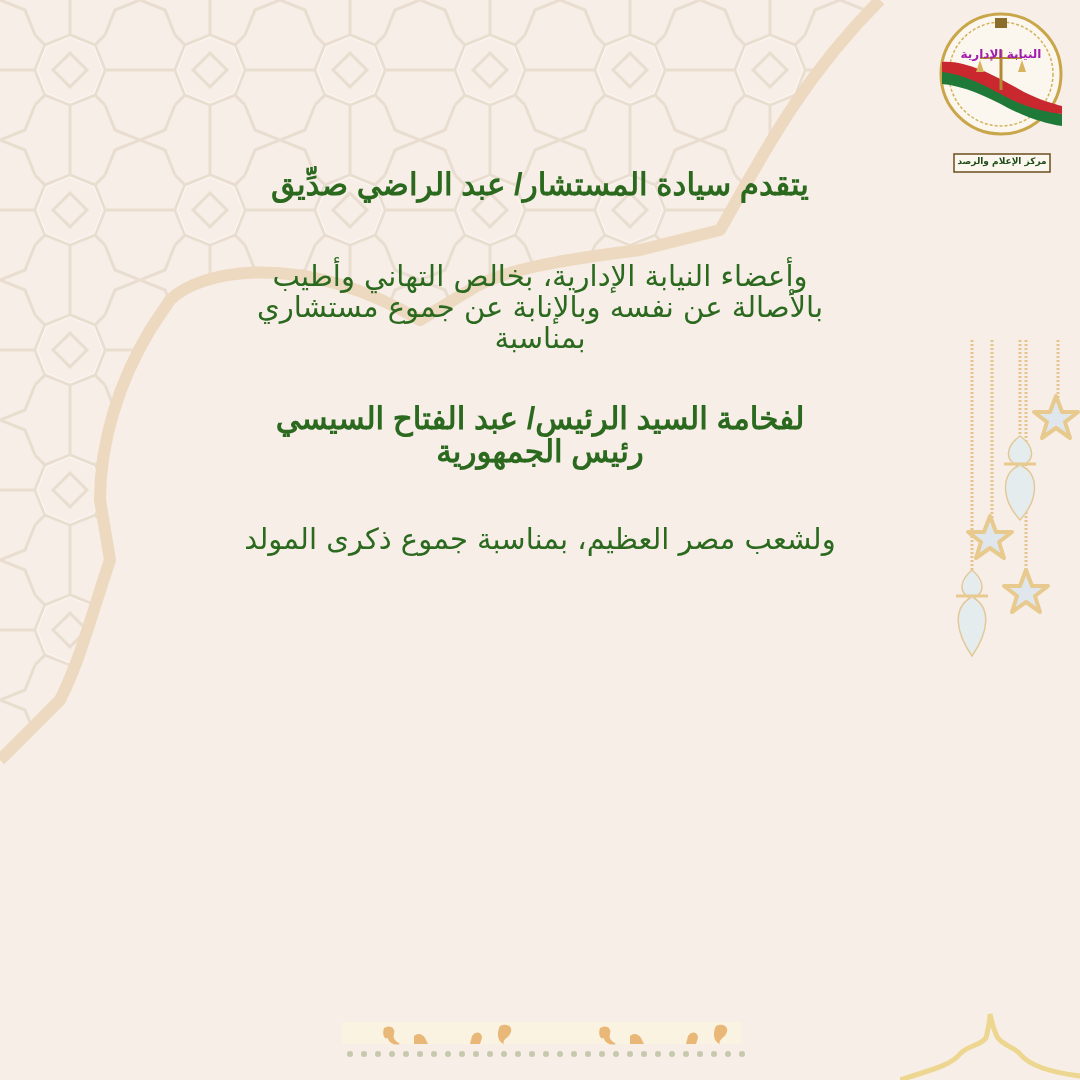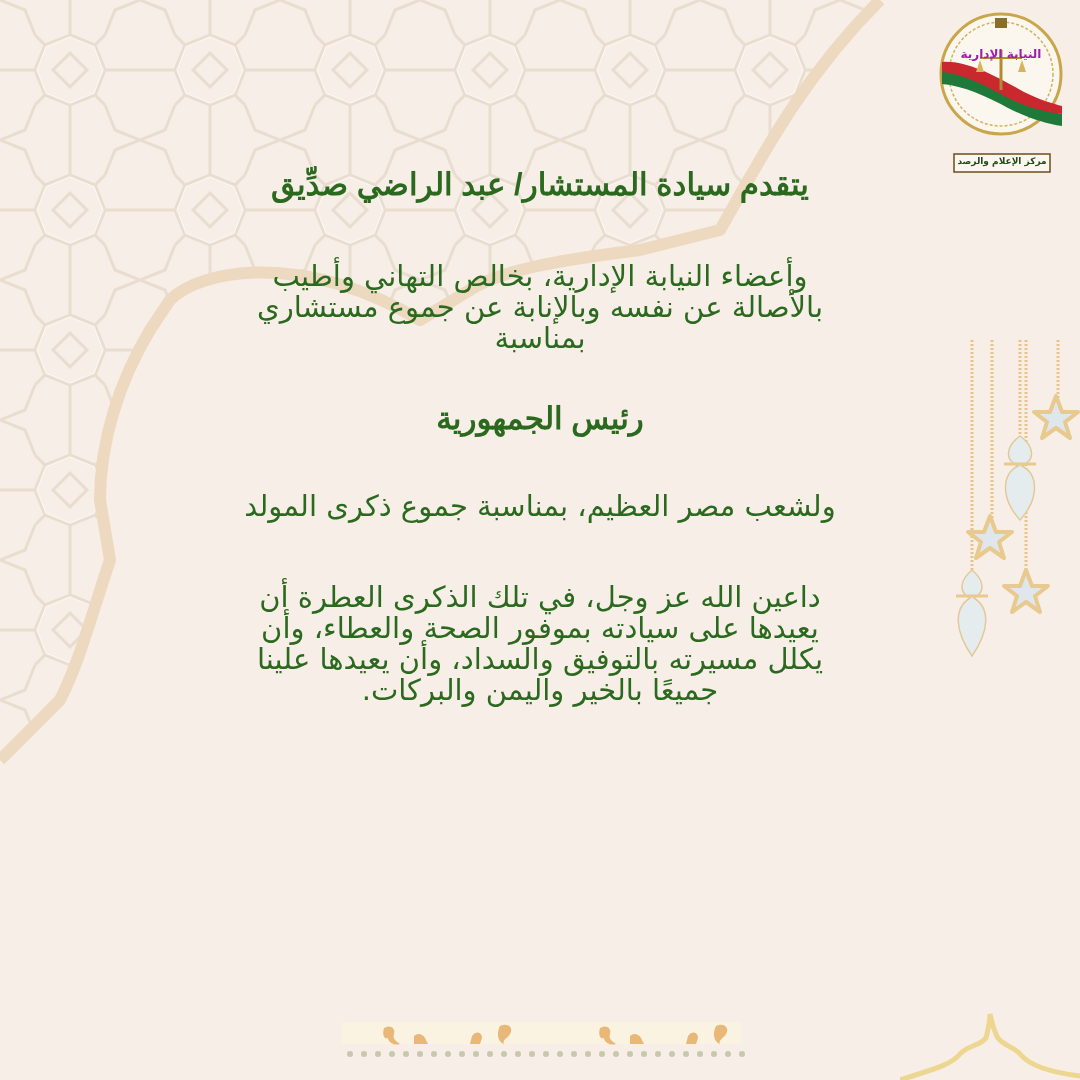--- a/index.html
+++ b/index.html
@@ -114,33 +114,28 @@
     <span class="line">يتقدم سيادة المستشار/ عبد الراضي صدِّيق</span>
   </div>
   <div class="gap-1"></div>
   <div class="block para">
     <span class="line">وأعضاء النيابة الإدارية، بخالص التهاني وأطيب</span>
     <span class="line">بالأصالة عن نفسه وبالإنابة عن جموع مستشاري</span>
     <span class="line">بمناسبة</span>
   </div>
   <div class="gap-2"></div>
   <div class="block heading">
+    <span class="line">لفخامة السيد الرئيس/ عبد الفتاح السيسي</span>
     <span class="line">رئيس الجمهورية</span>
   </div>
   <div class="gap-3"></div>
   <div class="block para">
     <span class="line">ولشعب مصر العظيم، بمناسبة جموع ذكرى المولد</span>
   </div>
   <div class="gap-4"></div>
-  <div class="block para">
-    <span class="line">داعين الله عز وجل، في تلك الذكرى العطرة أن</span>
-    <span class="line">يعيدها على سيادته بموفور الصحة والعطاء، وأن</span>
-    <span class="line">يكلل مسيرته بالتوفيق والسداد، وأن يعيدها علينا</span>
-    <span class="line">جميعًا بالخير واليمن والبركات.</span>
-  </div>
   <div class="gap-5"></div>
 </div>
 
 <svg class="footer-ornament" viewBox="0 0 436 50" xmlns="http://www.w3.org/2000/svg">
   <rect x="20" y="8" width="400" height="22" fill="#fbf3e2" rx="4"></rect>
   <g fill="#e9b878">
     <path d="M62 14 c6 -4 12 0 10 6 c-2 6 4 8 6 10 c-6 2 -12 -2 -12 -6 c-4 2 -6 -4 -4 -10 z"></path>
     <path d="M92 22 c4 -4 10 -2 12 4 l2 4 h-14 z"></path>
     <path d="M150 22 c4 -6 10 -4 10 2 l-2 6 h-10 z"></path>
     <path d="M178 12 c8 -4 14 2 10 8 c-2 4 -8 6 -6 10 c-6 -2 -8 -10 -4 -18 z"></path>

